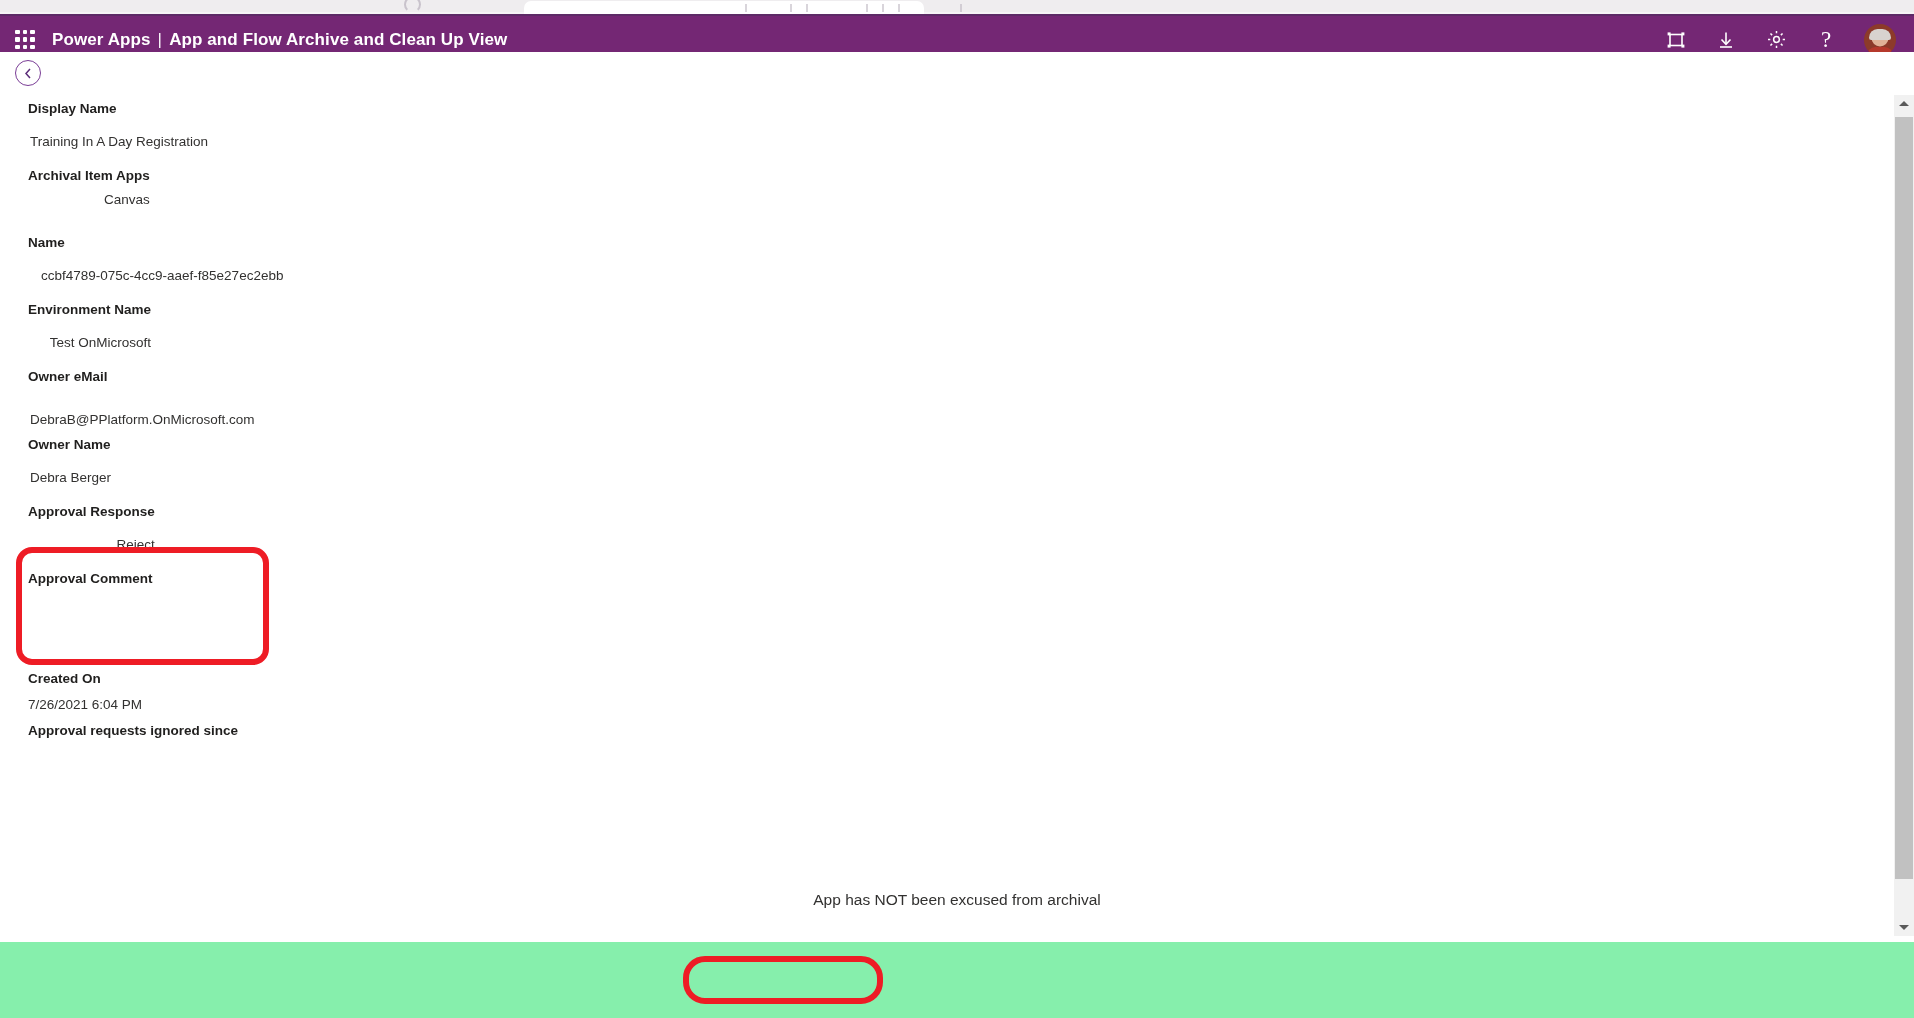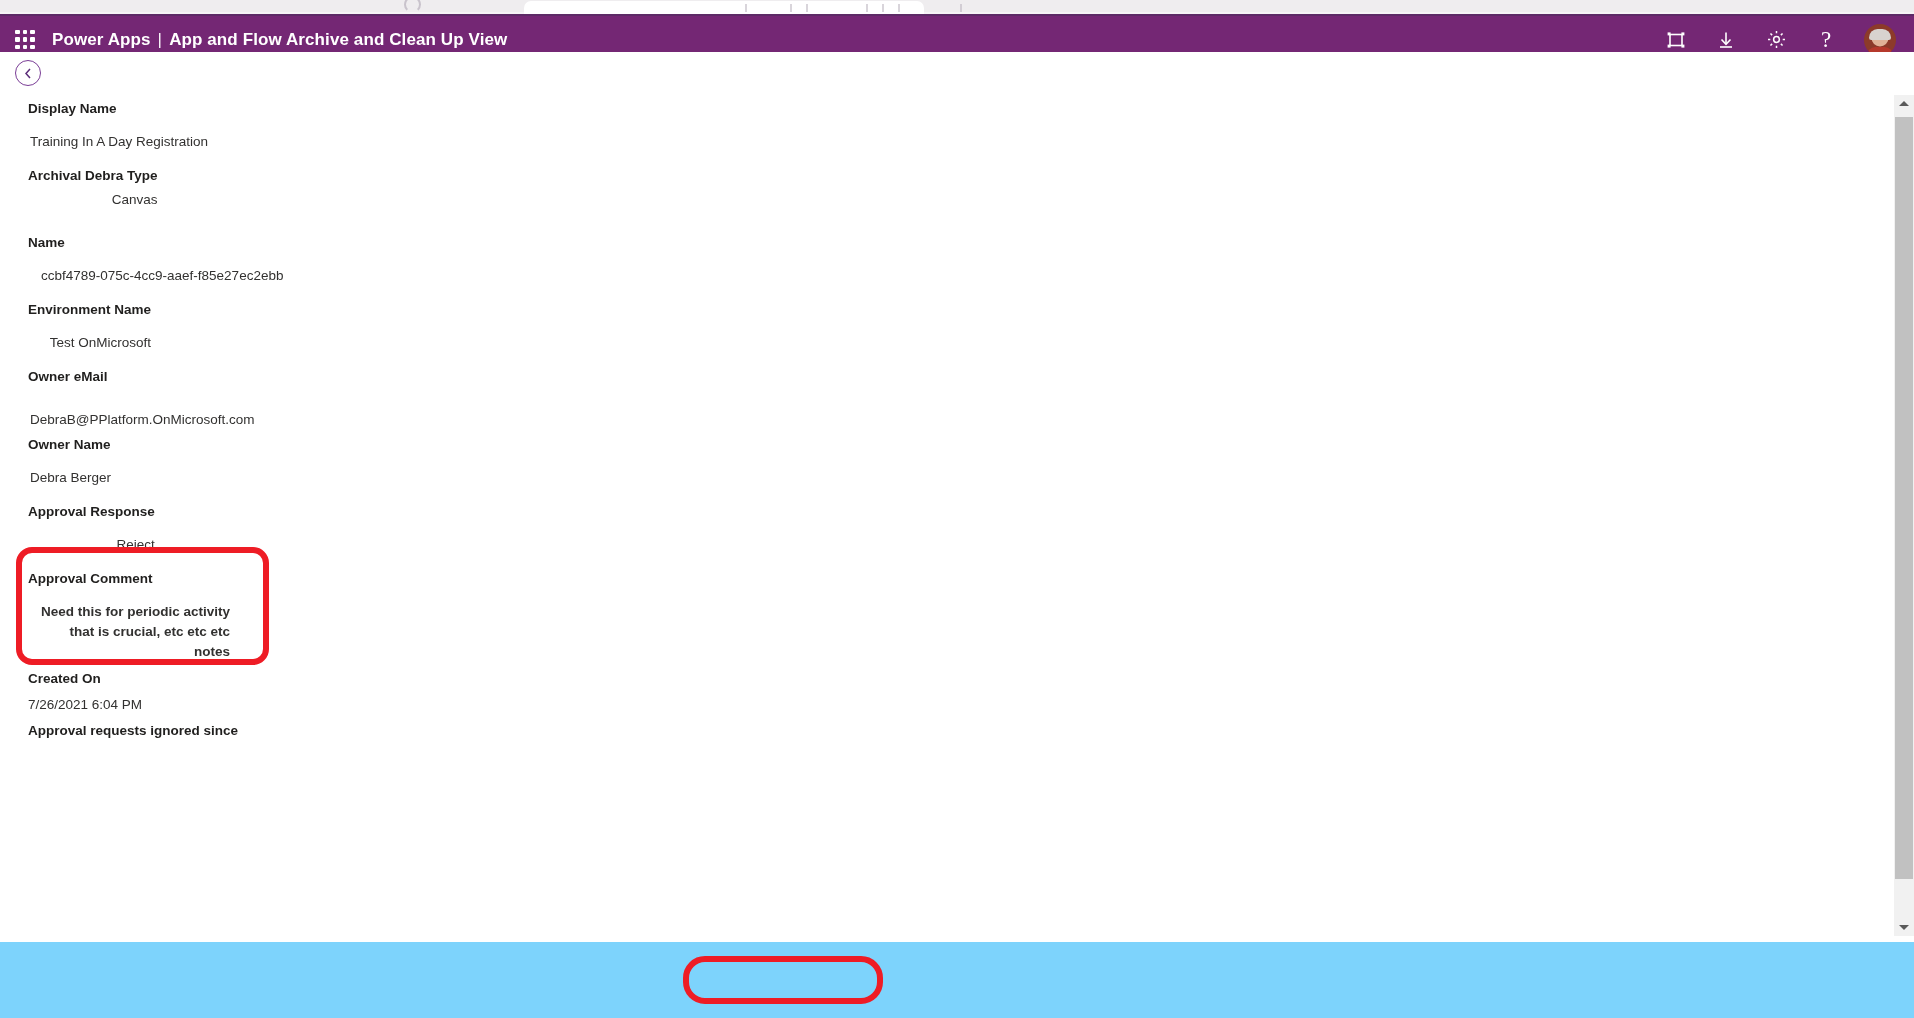--- a/index.html
+++ b/index.html
@@ -6,21 +6,21 @@
     margin: 0;
     padding: 0;
     background: #ffffff;
     font-family: "Liberation Sans", sans-serif;
   }
   #screen {
     position: relative;
     width: 1914px;
     height: 1018px;
     overflow: hidden;
-    background: #7dd3fc;
+    background: #86efac;
   }
 
   
   .browser-sliver {
     position: absolute;
     left: 0; top: 0;
     width: 1914px; height: 16px;
     background: #f6f4f6;
     overflow: hidden;
   }
@@ -356,21 +356,21 @@
     </div>
 
     <div class="form">
 
       <div class="f" style="top:0px;">
         <div class="fld-label">Display Name</div>
         <div class="fld-value" style="margin-top:14px; margin-left:2px;">Training In A Day Registration</div>
       </div>
 
       <div class="f" style="top:67px;">
-        <div class="fld-label">Archival Debra Type</div>
+        <div class="fld-label">Archival Item Apps</div>
         <div class="fld-value" style="margin-top:5px;">Canvas</div>
       </div>
 
       <div class="f" style="top:134px;">
         <div class="fld-label">Name</div>
         <div class="fld-value" style="margin-top:14px; margin-left:13px;">ccbf4789-075c-4cc9-aaef-f85e27ec2ebb</div>
       </div>
 
       <div class="f" style="top:201px;">
         <div class="fld-label">Environment Name</div>
@@ -387,36 +387,36 @@
         <div class="fld-value" style="margin-top:14px; margin-left:2px;">Debra Berger</div>
       </div>
 
       <div class="f" style="top:403px;">
         <div class="fld-label">Approval Response</div>
         <div class="fld-value" style="margin-top:14px; margin-left:2px;">Reject</div>
       </div>
 
       <div class="f" style="top:470px;">
         <div class="fld-label">Approval Comment</div>
-        <div class="fld-value" style="margin-top:14px; margin-left:6px; width:196px; font-weight:bold; line-height:20px;">Need this for periodic activity that is crucial, etc etc etc notes</div>
       </div>
 
       <div class="f" style="top:570px;">
         <div class="fld-label">Created On</div>
         <div class="fld-value" style="margin-top:7px;">7/26/2021 6:04 PM</div>
       </div>
 
       <div class="f" style="top:622px;">
         <div class="fld-label">Approval requests ignored since</div>
         <div class="fld-value" style="margin-top:7px;"></div>
       </div>
 
     </div>
   </div>
 
+  <div class="excused-status">App has NOT been excused from archival</div>
 
 
   <div class="scrollbar">
     <div class="sb-arrow up">
         <i></i>
       </div>
     <div class="sb-thumb"></div>
     <div class="sb-arrow down">
         <i></i>
       </div>

